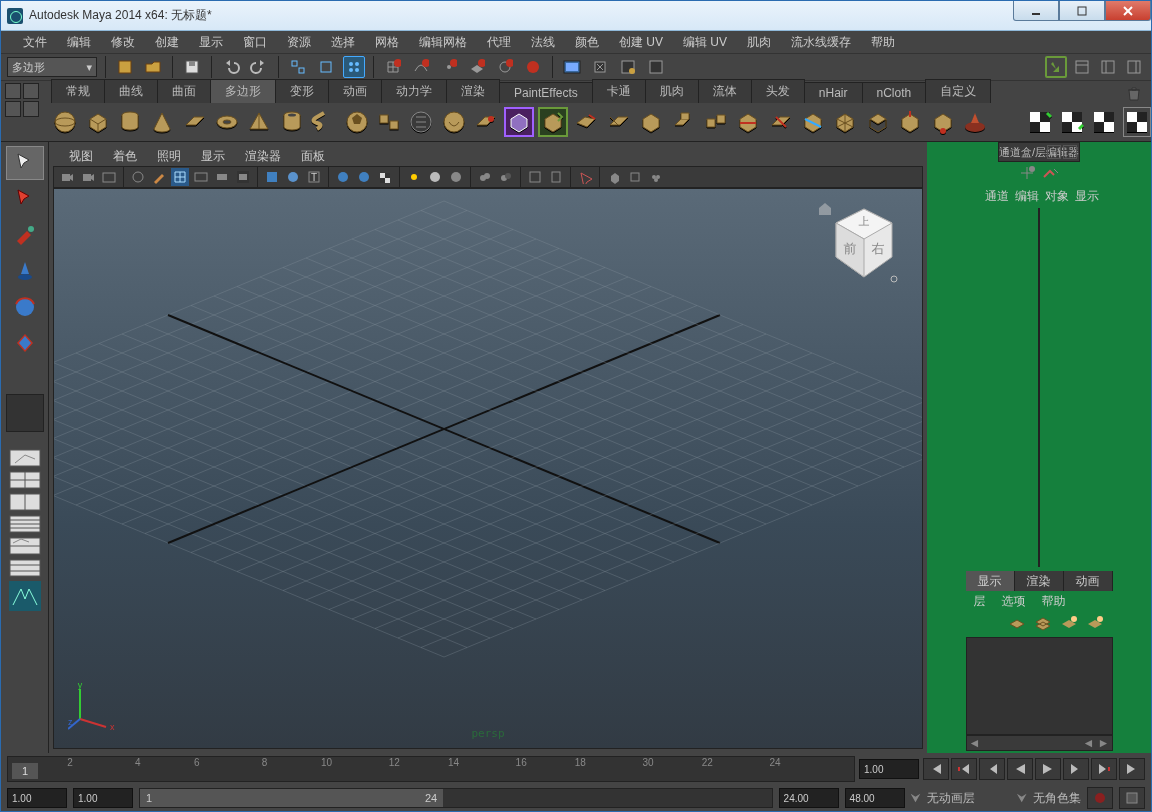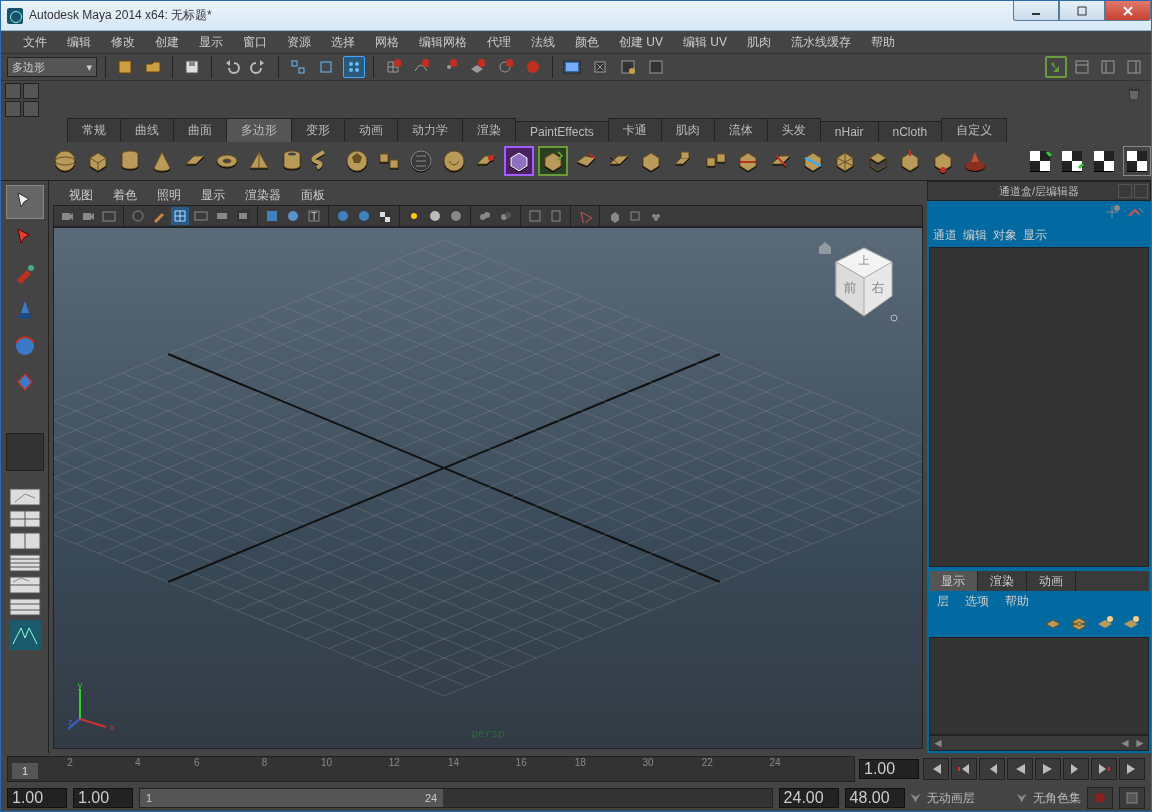--- a/index.html
+++ b/index.html
@@ -26,21 +26,21 @@
 .menubar span { padding:2px 10px; color:#ccc; font-size:12px; cursor:default; }
 
 
 .shelf-row { height:28px; background:#444; display:flex; align-items:center; padding:0 6px; gap:6px; border-top:1px solid #333;border-bottom:1px solid #333; }
 .dropdown { width:90px;height:20px;background:#555;border:1px solid #222;color:#ccc;font-size:11px;display:flex;align-items:center;padding:0 4px;justify-content:space-between;}
 .vsep{width:1px;height:22px;background:#222;margin:0 2px;}
 .tbtn{width:22px;height:22px;display:flex;align-items:center;justify-content:center;border-radius:2px;}
 
 
 .shelf-area{background:#444;border-bottom:1px solid #222; position:relative;}
-.shelf-tabs{height:22px;display:flex;align-items:flex-end;padding-left:66px;gap:0;margin-top:39px;}
+.shelf-tabs{height:22px;display:flex;align-items:flex-end;padding-left:50px;gap:0;}
 .shelf-tabs span{padding:3px 14px;font-size:12px;color:#bbb;background:#3a3a3a;border:1px solid #222;border-bottom:none;margin-right:-1px;}
 .shelf-tabs span.active{background:#555;}
 .shelf-icons{height:38px;background:#444;display:flex;align-items:center;padding-left:50px;gap:4px;}
 .shelf-side{position:absolute;left:4px;top:2px;width:38px;display:flex;flex-wrap:wrap;gap:2px;}
 .shelf-side .sbtn{width:16px;height:16px;background:#555;border:1px solid #222;}
 .sicon{width:30px;height:30px;display:flex;align-items:center;justify-content:center;}
 .sicon svg{filter:drop-shadow(0 1px 0 #000);}
 .sicon.hl{background:#4a2060;border:2px solid #a060ff;}
 .sicon.hlg{border:2px solid #6a9a3a;background:#2a4020;}
 .trash-btn{position:absolute;right:6px;top:2px;}
@@ -60,21 +60,21 @@
 .view-tb{height:22px;background:#3a3a3a;display:flex;align-items:center;padding:0 4px;gap:3px;border:1px solid #222;}
 .vtbtn{width:18px;height:18px;display:flex;align-items:center;justify-content:center;}
 .viewport{flex:1;position:relative;background:linear-gradient(#5a6a78,#3a4a58 60%,#323b44);border:1px solid #222;overflow:hidden;}
 .grid-svg{position:absolute;inset:0;width:100%;height:100%;}
 .axis-gizmo{position:absolute;left:14px;bottom:14px;}
 .viewcube{position:absolute;right:22px;top:14px;}
 .home-ic{position:absolute;right:88px;top:10px;opacity:.5;}
 .persp-label{position:absolute;left:50%;bottom:8px;transform:translateX(-50%);color:#2a6a3a;font-size:11px;font-family:monospace;}
 
 
-.right-panel{width:224px;background:#0369a1;display:flex;flex-direction:column;}
+.right-panel{width:224px;background:#15803d;display:flex;flex-direction:column;align-items:center;}
 .rp-title{height:20px;display:flex;align-items:center;justify-content:center;font-size:11px;color:#bbb;background:#3a3a3a;border:1px solid #222;position:relative;}
 .rp-title .rp-icons{position:absolute;right:2px;display:flex;gap:2px;}
 .rp-title .rp-icons div{width:14px;height:14px;border:1px solid #555;}
 .rp-topicons{height:24px;display:flex;justify-content:flex-end;align-items:center;padding:0 6px;gap:6px;}
 .rp-tabs{height:20px;display:flex;padding-left:6px;gap:6px;align-items:center;}
 .rp-tabs span{font-size:12px;color:#ccc;}
 .rp-body{flex:1;background:#333;border:1px solid #222;margin:2px;}
 .layer-box{height:180px;display:flex;flex-direction:column;margin:2px;}
 .layer-tabs{height:20px;display:flex;background:#3a3a3a;}
 .layer-tabs span{padding:2px 12px;font-size:12px;color:#ccc;border-right:1px solid #222;}
@@ -83,21 +83,21 @@
 .layer-icons{height:26px;display:flex;justify-content:flex-end;align-items:center;gap:6px;padding-right:8px;}
 .layer-body{flex:1;background:#333;border:1px solid #222;}
 .layer-scroll{height:16px;background:#3a3a3a;border:1px solid #222;display:flex;justify-content:space-between;align-items:center;padding:0 2px;}
 
 
 .bottom{background:#444;}
 .timeslider{height:32px;display:flex;align-items:center;padding:0 6px;gap:4px;}
 .ts-track{flex:1;height:26px;background:#333;border:1px solid #222;position:relative;display:flex;align-items:flex-start;}
 .ts-track .tick{position:absolute;top:0;font-size:10px;color:#888;}
 .ts-track .cur{position:absolute;left:4px;top:6px;width:26px;height:16px;background:#555;color:#ddd;font-size:11px;display:flex;align-items:center;justify-content:center;}
-.numbox{width:60px;height:20px;background:#222;border:1px solid #111;color:#ccc;font-size:16px;display:flex;align-items:center;padding:0 4px;}
+.numbox{width:60px;height:20px;background:#222;border:1px solid #111;color:#ccc;font-size:10px;display:flex;align-items:center;padding:0 4px;}
 .playctrl{display:flex;gap:2px;}
 .pbtn{width:26px;height:22px;background:#3a3a3a;border:1px solid #222;display:flex;align-items:center;justify-content:center;}
 
 .rangeslider{height:26px;display:flex;align-items:center;padding:0 6px;gap:6px;}
 .rs-track{flex:1;height:20px;background:#333;border:1px solid #222;position:relative;}
 .rs-bar{position:absolute;left:0;width:48%;top:0;bottom:0;background:#555;display:flex;justify-content:space-between;align-items:center;padding:0 6px;color:#ccc;font-size:11px;}
 .dropdown2{height:20px;background:transparent;color:#bbb;font-size:12px;display:flex;align-items:center;gap:4px;}
 
 .cmdline{height:24px;display:flex;align-items:center;padding:0 6px;gap:0;}
 .cmd-label{width:56px;height:20px;background:#333;border:1px solid #222;display:flex;align-items:center;padding:0 6px;font-size:11px;color:#ccc;}

